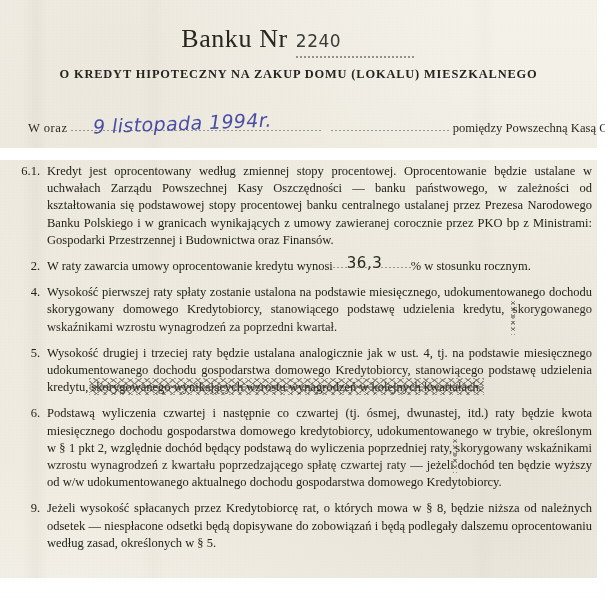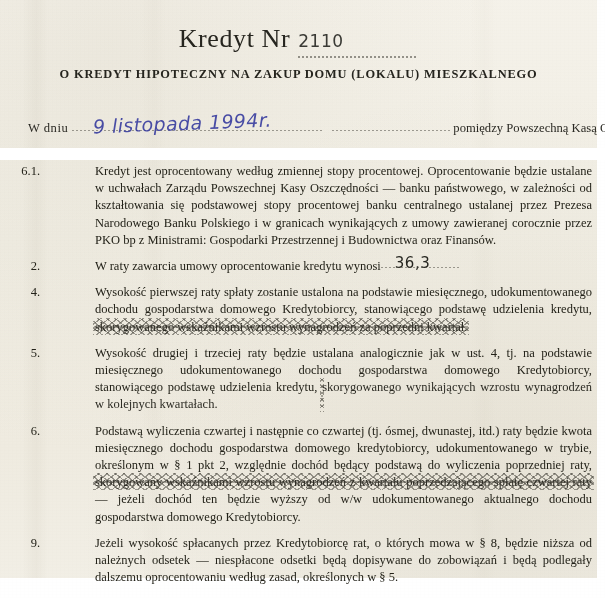--- a/index.html
+++ b/index.html
@@ -166,21 +166,20 @@
     width: 584px;
   }
 
   .clause {
     display: flex;
     align-items: flex-start;
     margin-bottom: 9px;
     font-size: 12.5px;
     line-height: 17.2px;
     color: #232219;
-    gap: 48px;
   }
   .clause .num {
     flex: 0 0 auto;
     width: 32px;
     text-align: right;
     padding-right: 7px;
     white-space: nowrap;
   }
   .clause .body {
     flex: 1 1 auto;
@@ -253,48 +252,48 @@
 
   <div class="paper"></div>
   <div class="fold f1"></div>
   <div class="fold f2"></div>
   <div class="fold f3"></div>
   <div class="grain"></div>
 
   <div class="content">
 
     <div class="doc-title">
-      <span>Kredyt Nr</span><span class="nr-slot"><span class="nr-value">2110</span><span class="dotline"></span></span>
+      <span>Banku Nr</span><span class="nr-slot"><span class="nr-value">2240</span><span class="dotline"></span></span>
     </div>
 
     <div class="doc-subtitle">O KREDYT HIPOTECZNY NA ZAKUP DOMU (LOKALU) MIESZKALNEGO</div>
 
     <div class="date-line">
-      <span class="lbl">W dniu</span><span class="blank b-date"></span><span class="blank b-tail"></span>
+      <span class="lbl">W oraz</span><span class="blank b-date"></span><span class="blank b-tail"></span>
       <span>pomiędzy Powszechną Kasą Oszczędności —</span>
     </div>
     <div class="handwriting hw-date">9 listopada 1994r.</div>
 
     <div class="seam"></div>
 
     <div class="clauses">
 
       <div class="clause">
         <span class="num">6.1.</span>
         <span class="body">Kredyt jest oprocentowany według zmiennej stopy procentowej. Oprocentowanie będzie ustalane w uchwałach Zarządu Powszechnej Kasy Oszczędności — banku państwowego, w zależności od kształtowania się podstawowej stopy procentowej banku centralnego ustalanej przez Prezesa Narodowego Banku Polskiego i w granicach wynikających z umowy zawieranej corocznie przez PKO bp z Ministrami: Gospodarki Przestrzennej i Budownictwa oraz Finansów.</span>
       </div>
 
       <div class="clause">
         <span class="num">2.</span>
-        <span class="body"><span>W raty zawarcia umowy oprocentowanie kredytu wynosi</span><span class="pct-slot"><span class="pct-value">36,3</span></span></span>
+        <span class="body"><span>W raty zawarcia umowy oprocentowanie kredytu wynosi</span><span class="pct-slot"><span class="pct-value">36,3</span></span><span>% w stosunku rocznym.</span></span>
       </div>
 
       <div class="clause">
         <span class="num">4.</span>
-        <span class="body"><span>Wysokość pierwszej raty spłaty zostanie ustalona na podstawie miesięcznego, udokumentowanego dochodu gospodarstwa domowego Kredytobiorcy, stanowiącego podstawę udzielenia kredytu,</span>
+        <span class="body"><span>Wysokość pierwszej raty spłaty zostanie ustalona na podstawie miesięcznego, udokumentowanego dochodu skorygowany domowego Kredytobiorcy, stanowiącego podstawę udzielenia kredytu,</span>
           <span class="struck">skorygowanego wskaźnikami wzrostu wynagrodzeń za poprzedni kwartał.</span></span>
       </div>
 
       <div class="clause">
         <span class="num">5.</span>
         <span class="body"><span>Wysokość drugiej i trzeciej raty będzie ustalana analogicznie jak w ust. 4, tj. na podstawie miesięcznego udokumentowanego dochodu gospodarstwa domowego Kredytobiorcy, stanowiącego podstawę udzielenia kredytu,</span>
           <span class="struck">skorygowanego wynikających wzrostu wynagrodzeń w kolejnych kwartałach.</span></span>
       </div>
 
       <div class="clause">

